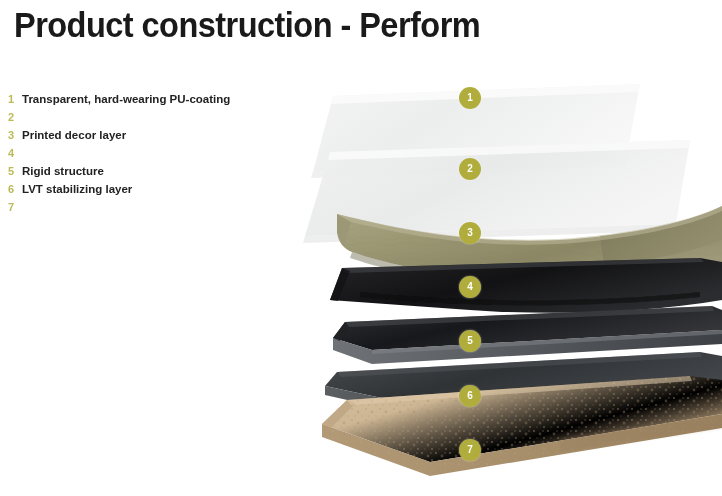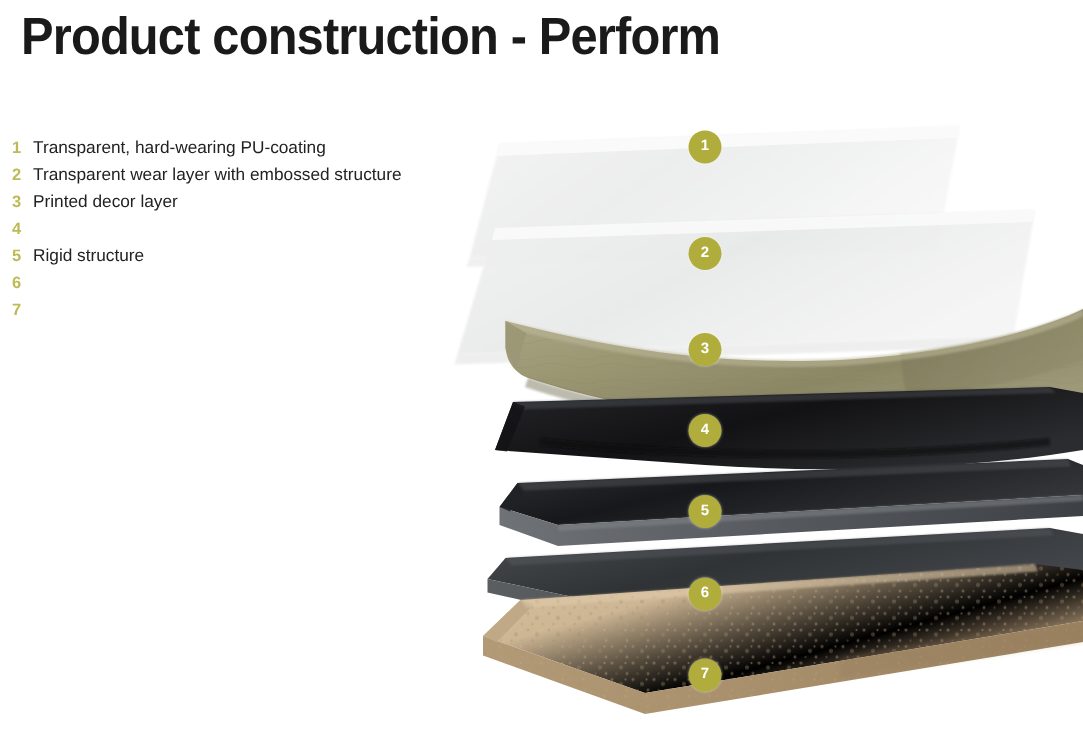--- a/index.html
+++ b/index.html
@@ -52,20 +52,21 @@
     font-size: 11px;
     font-weight: bold;
     color: #bcbb57;
     line-height: 18px;
   }
   .legend-label {
     font-size: 11.5px;
     color: #222222;
     line-height: 18px;
     white-space: nowrap;
+    font-weight: bold;
   }
 
   
   #illustration {
     position: absolute;
     left: 0;
     top: 0;
     width: 722px;
     height: 496px;
   }
@@ -287,32 +288,32 @@
   <div class="badge" style="left:470px; top:450px;">7</div>
 </div>
 
 <div id="legend">
   <div class="legend-row">
     <span class="legend-num">1</span>
     <span class="legend-label">Transparent, hard-wearing PU-coating</span>
   </div>
   <div class="legend-row">
     <span class="legend-num">2</span>
-    <span class="legend-label">Transparent wear layer with embossed structure</span>
   </div>
   <div class="legend-row">
     <span class="legend-num">3</span>
     <span class="legend-label">Printed decor layer</span>
   </div>
   <div class="legend-row">
     <span class="legend-num">4</span>
   </div>
   <div class="legend-row">
     <span class="legend-num">5</span>
     <span class="legend-label">Rigid structure</span>
   </div>
   <div class="legend-row">
     <span class="legend-num">6</span>
+    <span class="legend-label">LVT stabilizing layer</span>
   </div>
   <div class="legend-row">
     <span class="legend-num">7</span>
   </div>
 </div>
 
 </body></html>

